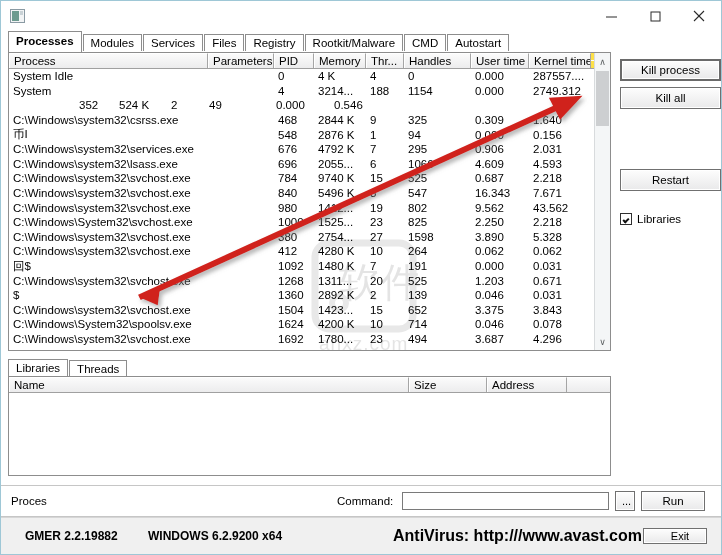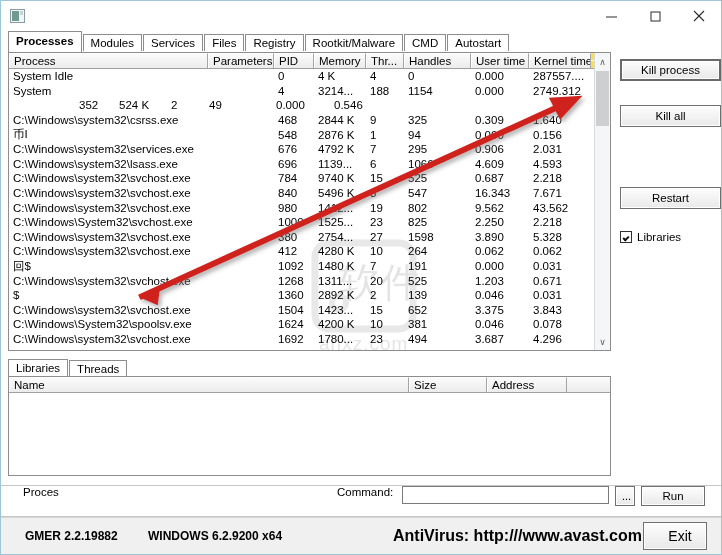--- a/index.html
+++ b/index.html
@@ -184,21 +184,21 @@
     display:block;width:100%;height:22px;
     background:linear-gradient(#fdfdfd,#e9e9ea);
     border:1px solid #707070;
     box-shadow:inset 0 0 0 1px #ffffff;
     font-size:11.5px;
     font-family:"Liberation Sans",sans-serif;
     cursor:default;
     box-sizing:border-box;
   }
   .btn.primary{border:2px solid #6a6a6a;}
-  .btn-gap-a{margin-top:24px;}
+  .btn-gap-a{margin-top:6px;}
   .btn-gap-b{margin-top:60px;}
   .chkline{margin-top:22px;display:flex;align-items:center;gap:5px;font-size:11.5px;}
   .chkbox{
     width:12px;height:12px;border:1px solid #2f2f2f;background:#fff;
     position:relative;box-sizing:border-box;
   }
   .chkbox::after{
     content:"";position:absolute;left:2px;top:4px;width:4px;height:2px;
     border-left:2px solid #111;border-bottom:2px solid #111;
     transform:rotate(-45deg);
@@ -225,27 +225,26 @@
   }
   .libhdr{
     flex:0 0 16px;height:16px;display:flex;
     border-bottom:1px solid #a0a0a0;box-sizing:border-box;
   }
   .libbody{flex:1 1 auto;background:#fff;}
 
   
   .cmdbar{
     flex:0 0 30px;height:30px;
-    display:flex;
+    display:flex;align-items:center;
     border-top:1px solid #c6c6c6;
     border-bottom:1px solid #c6c6c6;
     background:#ffffff;
     margin-top:6px;
     position:relative;
-    padding-left:12px;
   }
   .procstatus{margin-left:10px;font-size:11.5px;}
   .cmdlabel{position:absolute;left:336px;font-size:11.5px;}
   .cmdinput{
     position:absolute;left:401px;width:207px;height:18px;
     border:1px solid #7a7a7a;background:#fff;
     box-sizing:border-box;font-size:11.5px;padding:0 3px;
     font-family:"Liberation Sans",sans-serif;
     outline:none;
   }
@@ -267,24 +266,24 @@
     flex:0 0 36px;height:36px;
     background:#f0f0f0;
     border-top:1px solid #d6d6d6;
     display:flex;align-items:center;
     position:relative;
   }
   .st-ver{position:absolute;left:24px;font-weight:bold;font-size:12px;}
   .st-win{position:absolute;left:147px;font-weight:bold;font-size:12px;}
   .st-av{position:absolute;left:392px;font-weight:bold;font-size:16px;}
   .exitbtn{
-    position:absolute;right:14px;width:64px;height:28px;
+    position:absolute;right:14px;width:64px;height:16px;
     background:linear-gradient(#fdfdfd,#e9e9ea);
     border:1px solid #707070;box-shadow:inset 0 0 0 1px #fff;
-    font-size:14px;box-sizing:border-box;padding-left:16px;
+    font-size:11px;box-sizing:border-box;padding-left:16px;
   }
 </style>
 </head>
 <body>
 
 <div id="app">
 
   <div class="titlebar">
     <div class="app-icon"></div>
     <div class="wincontrols">
@@ -392,21 +391,21 @@
               <div class="c c-mem">4792 K</div>
               <div class="c c-thr">7</div>
               <div class="c c-han">295</div>
               <div class="c c-user">0.906</div>
               <div class="c c-kern">2.031</div>
             </div>
             <div class="row">
               <div class="c c-proc">C:\Windows\system32\lsass.exe</div>
               <div class="c c-param"></div>
               <div class="c c-pid">696</div>
-              <div class="c c-mem">1139...</div>
+              <div class="c c-mem">2055...</div>
               <div class="c c-thr">6</div>
               <div class="c c-han">1066</div>
               <div class="c c-user">4.609</div>
               <div class="c c-kern">4.593</div>
             </div>
             <div class="row">
               <div class="c c-proc">C:\Windows\system32\svchost.exe</div>
               <div class="c c-param"></div>
               <div class="c c-pid">784</div>
               <div class="c c-mem">9740 K</div>
@@ -504,21 +503,21 @@
               <div class="c c-han">652</div>
               <div class="c c-user">3.375</div>
               <div class="c c-kern">3.843</div>
             </div>
             <div class="row">
               <div class="c c-proc">C:\Windows\System32\spoolsv.exe</div>
               <div class="c c-param"></div>
               <div class="c c-pid">1624</div>
               <div class="c c-mem">4200 K</div>
               <div class="c c-thr">10</div>
-              <div class="c c-han">381</div>
+              <div class="c c-han">714</div>
               <div class="c c-user">0.046</div>
               <div class="c c-kern">0.078</div>
             </div>
             <div class="row">
               <div class="c c-proc">C:\Windows\system32\svchost.exe</div>
               <div class="c c-param"></div>
               <div class="c c-pid">1692</div>
               <div class="c c-mem">1780...</div>
               <div class="c c-thr">23</div>
               <div class="c c-han">494</div>

